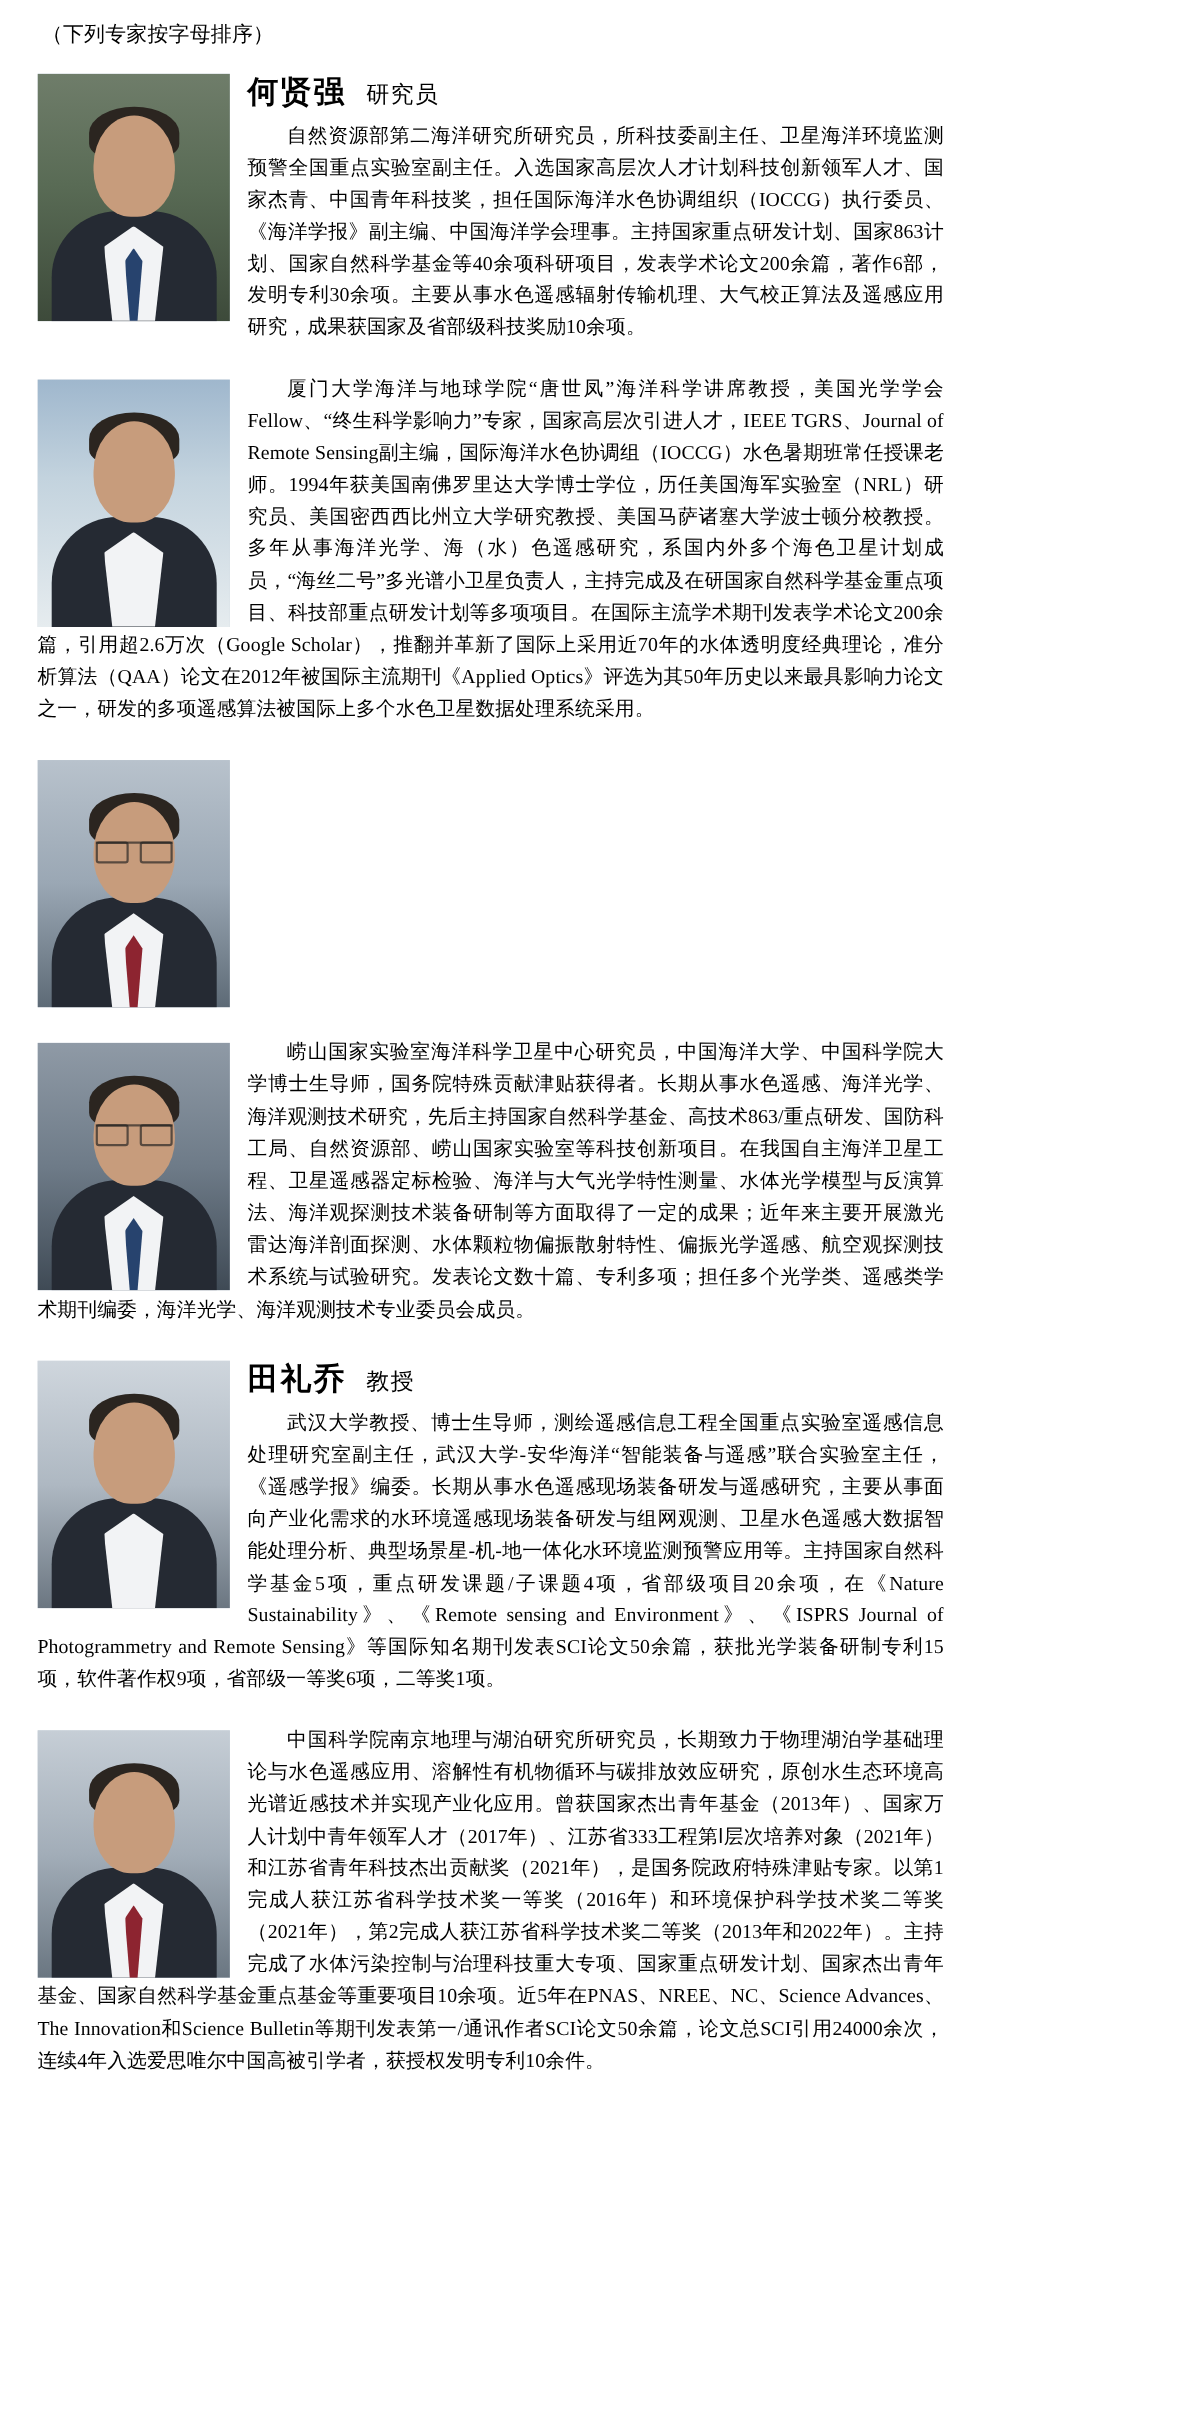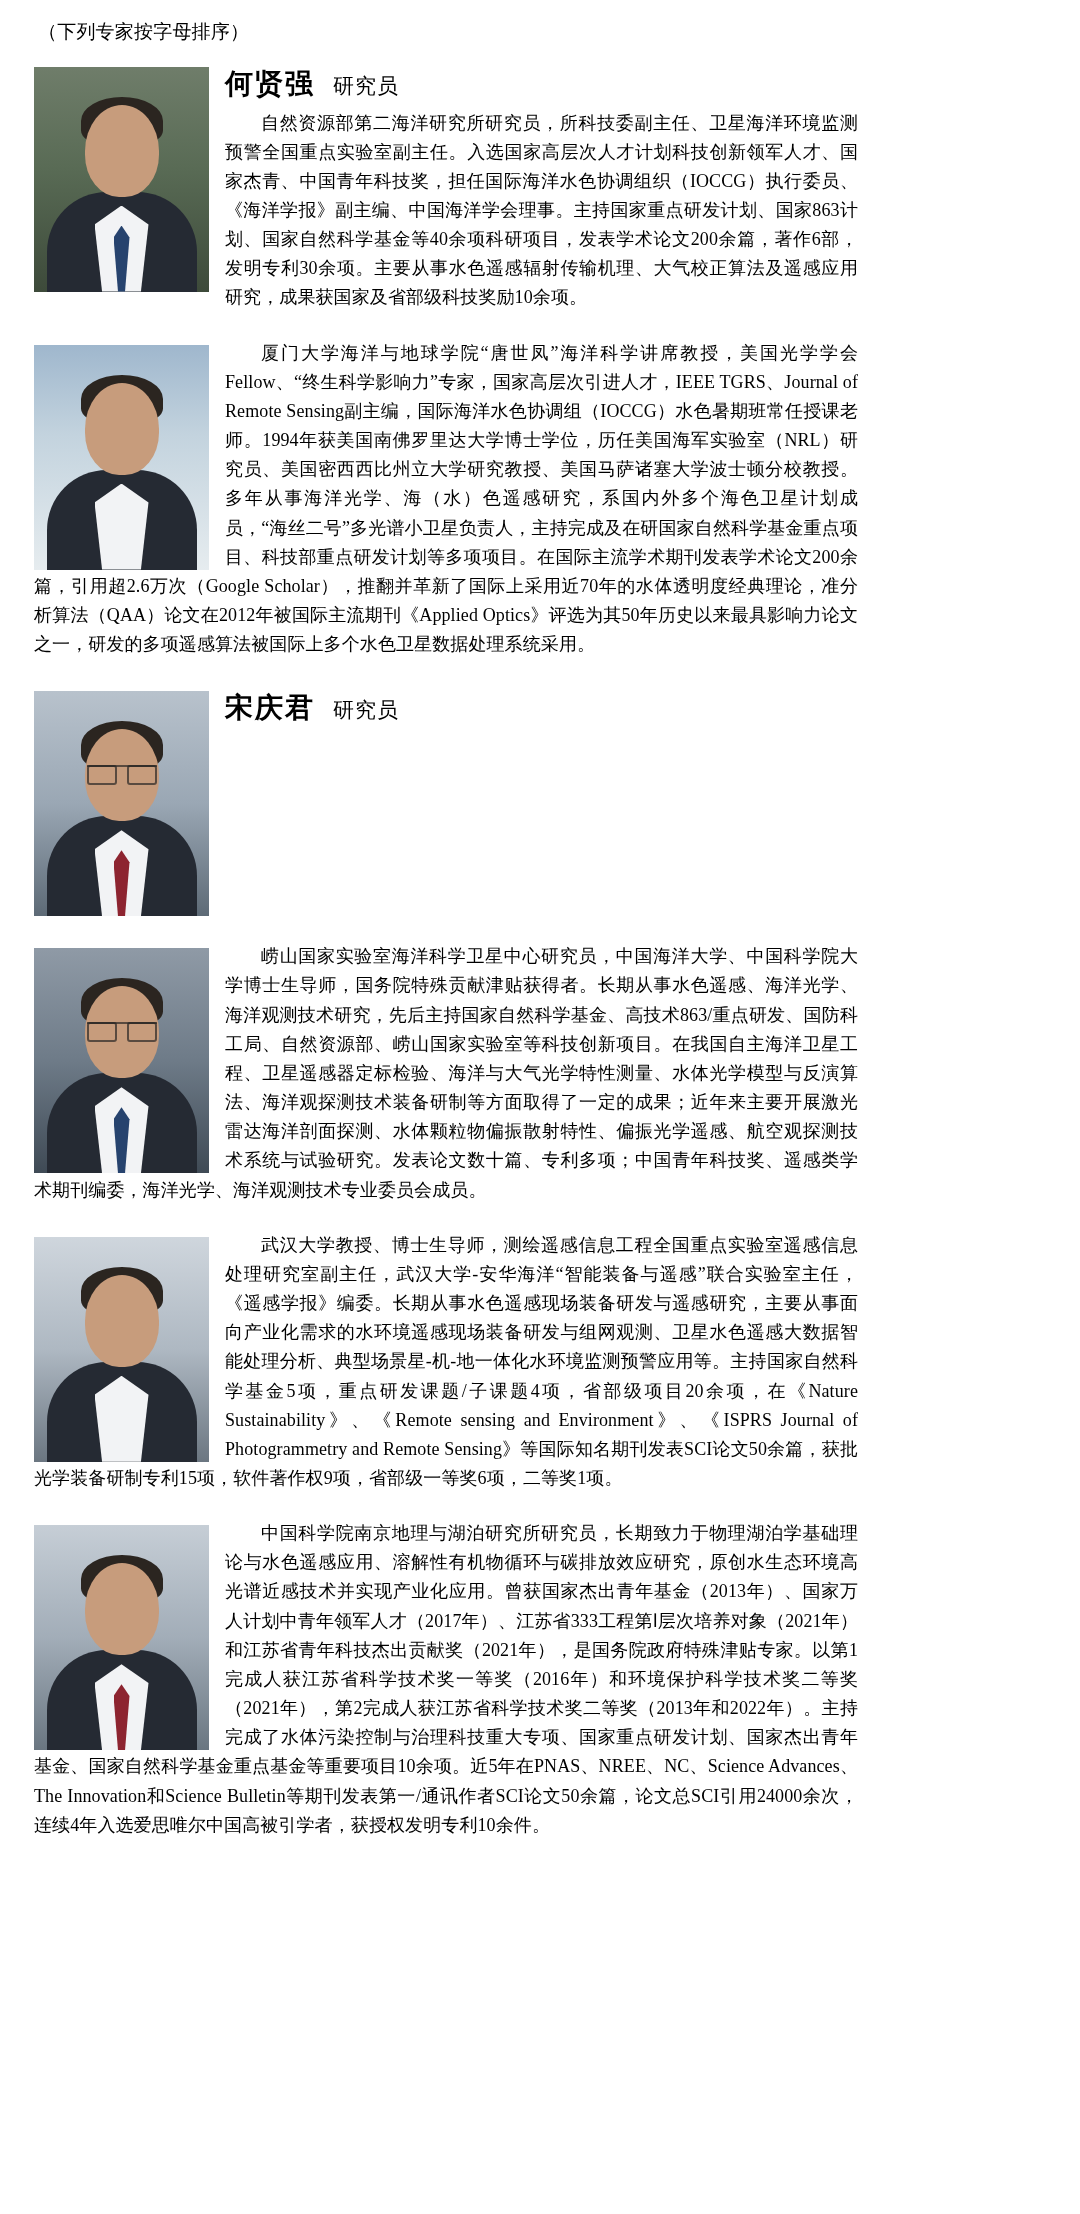--- a/index.html
+++ b/index.html
@@ -190,50 +190,50 @@
   <div class="person">
     <div class="photo ph-3">
       <div class="bg"></div>
       <div class="body"></div>
       <div class="shirt"></div>
       <div class="tie"></div>
       <div class="hair"></div>
       <div class="head"></div>
       <div class="glasses"></div>
     </div>
+    <div class="clear"></div>
+  </div>
+
+  <div class="person">
+    <div class="photo ph-4">
+      <div class="bg"></div>
+      <div class="body"></div>
+      <div class="shirt"></div>
+      <div class="tie blue"></div>
+      <div class="hair"></div>
+      <div class="head"></div>
+      <div class="glasses"></div>
+    </div>
+    <p class="bio">崂山国家实验室海洋科学卫星中心研究员，中国海洋大学、中国科学院大学博士生导师，国务院特殊贡献津贴获得者。长期从事水色遥感、海洋光学、海洋观测技术研究，先后主持国家自然科学基金、高技术863/重点研发、国防科工局、自然资源部、崂山国家实验室等科技创新项目。在我国自主海洋卫星工程、卫星遥感器定标检验、海洋与大气光学特性测量、水体光学模型与反演算法、海洋观探测技术装备研制等方面取得了一定的成果；近年来主要开展激光雷达海洋剖面探测、水体颗粒物偏振散射特性、偏振光学遥感、航空观探测技术系统与试验研究。发表论文数十篇、专利多项；担任多个光学类、遥感类学术期刊编委，海洋光学、海洋观测技术专业委员会成员。</p>
+    <div class="clear"></div>
+  </div>
+
+  <div class="person">
+    <div class="photo ph-5">
+      <div class="bg"></div>
+      <div class="body"></div>
+      <div class="shirt"></div>
+
+      <div class="hair"></div>
+      <div class="head"></div>
+
+    </div>
     <div class="name-row">
-      <span class="name">宋庆君</span>
-      <span class="title">研究员</span>
-    </div>
-    <div class="clear"></div>
-  </div>
-
-  <div class="person">
-    <div class="photo ph-4">
-      <div class="bg"></div>
-      <div class="body"></div>
-      <div class="shirt"></div>
-      <div class="tie blue"></div>
-      <div class="hair"></div>
-      <div class="head"></div>
-      <div class="glasses"></div>
-    </div>
-    <p class="bio">崂山国家实验室海洋科学卫星中心研究员，中国海洋大学、中国科学院大学博士生导师，国务院特殊贡献津贴获得者。长期从事水色遥感、海洋光学、海洋观测技术研究，先后主持国家自然科学基金、高技术863/重点研发、国防科工局、自然资源部、崂山国家实验室等科技创新项目。在我国自主海洋卫星工程、卫星遥感器定标检验、海洋与大气光学特性测量、水体光学模型与反演算法、海洋观探测技术装备研制等方面取得了一定的成果；近年来主要开展激光雷达海洋剖面探测、水体颗粒物偏振散射特性、偏振光学遥感、航空观探测技术系统与试验研究。发表论文数十篇、专利多项；中国青年科技奖、遥感类学术期刊编委，海洋光学、海洋观测技术专业委员会成员。</p>
-    <div class="clear"></div>
-  </div>
-
-  <div class="person">
-    <div class="photo ph-5">
-      <div class="bg"></div>
-      <div class="body"></div>
-      <div class="shirt"></div>
-
-      <div class="hair"></div>
-      <div class="head"></div>
-
+      <span class="name">田礼乔</span>
+      <span class="title">教授</span>
     </div>
     <p class="bio">武汉大学教授、博士生导师，测绘遥感信息工程全国重点实验室遥感信息处理研究室副主任，武汉大学-安华海洋“智能装备与遥感”联合实验室主任，《遥感学报》编委。长期从事水色遥感现场装备研发与遥感研究，主要从事面向产业化需求的水环境遥感现场装备研发与组网观测、卫星水色遥感大数据智能处理分析、典型场景星-机-地一体化水环境监测预警应用等。主持国家自然科学基金5项，重点研发课题/子课题4项，省部级项目20余项，在《Nature Sustainability》、《Remote sensing and Environment》、《ISPRS Journal of Photogrammetry and Remote Sensing》等国际知名期刊发表SCI论文50余篇，获批光学装备研制专利15项，软件著作权9项，省部级一等奖6项，二等奖1项。</p>
     <div class="clear"></div>
   </div>
 
   <div class="person">
     <div class="photo ph-6">
       <div class="bg"></div>
       <div class="body"></div>
       <div class="shirt"></div>

